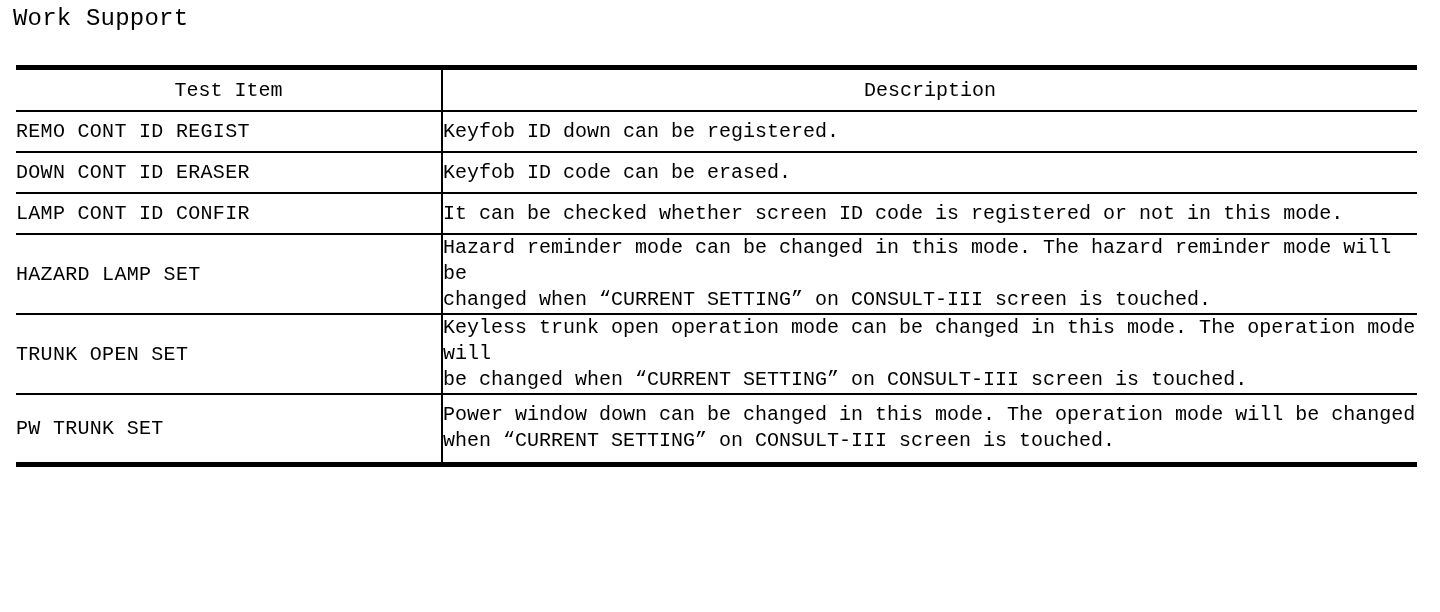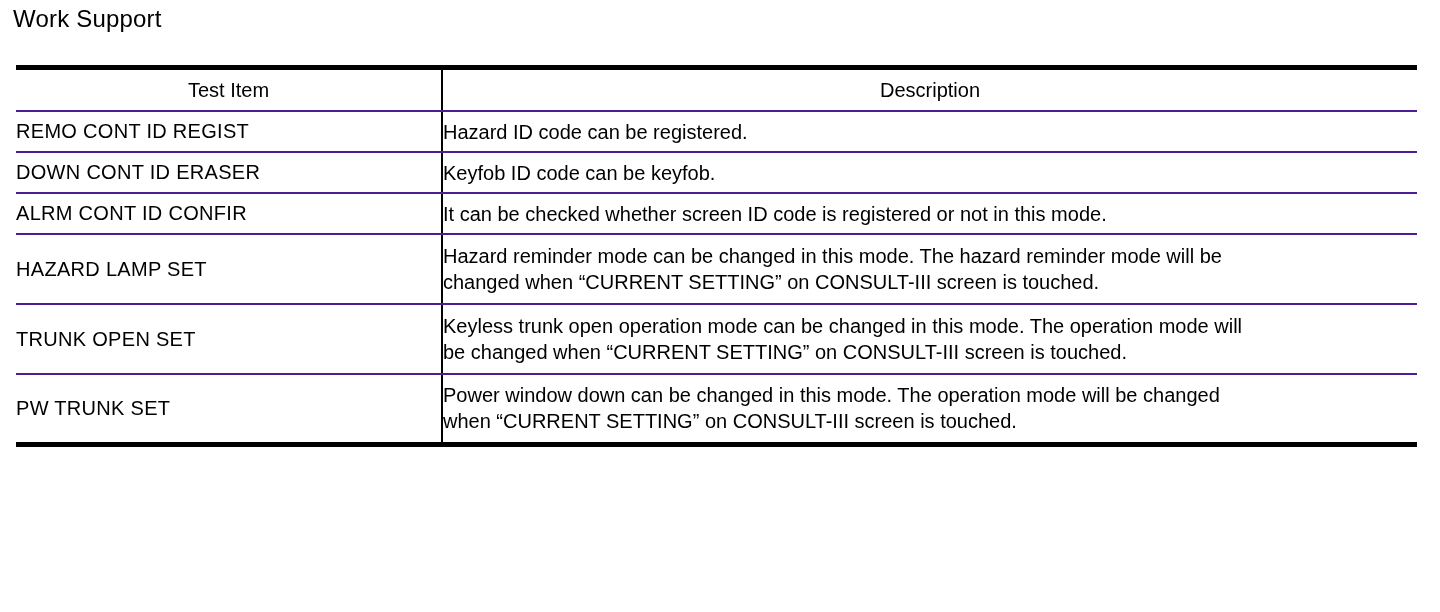--- a/index.html
+++ b/index.html
@@ -6,21 +6,21 @@
     margin: 0;
     padding: 0;
     background: #ffffff;
   }
   #screen {
     position: relative;
     width: 1440px;
     height: 612px;
     background: #ffffff;
     color: #000000;
-    font-family: Liberation Sans, sans-serif;
+    font-family: Liberation Mono, monospace;
     overflow: hidden;
   }
   .page-title {
     position: absolute;
     top: 5px;
     left: 13px;
     font-size: 24px;
     font-weight: 400;
     letter-spacing: 0.2px;
     color: #000000;
@@ -34,21 +34,21 @@
     table-layout: fixed;
     border-top: 5px solid #000000;
     border-bottom: 5px solid #000000;
     font-size: 20px;
     color: #000000;
   }
   table.ws-table col.c-item { width: 426px; }
   table.ws-table col.c-desc { width: 975px; }
   table.ws-table th,
   table.ws-table td {
-    border-bottom: 2px solid #4c1d95;
+    border-bottom: 2px solid #000000;
     vertical-align: middle;
     font-weight: 400;
     padding: 0;
   }
   table.ws-table th.col-item,
   table.ws-table td.cell-item {
     border-right: 2px solid #000000;
   }
   table.ws-table th {
     height: 40px;
@@ -83,28 +83,28 @@
     </colgroup>
     <thead>
       <tr>
         <th class="col-item">Test Item</th>
         <th class="col-desc">Description</th>
       </tr>
     </thead>
     <tbody>
       <tr class="r-small">
         <td class="cell-item">REMO CONT ID REGIST</td>
-        <td class="cell-desc">Hazard ID code can be registered.</td>
+        <td class="cell-desc">Keyfob ID down can be registered.</td>
       </tr>
       <tr class="r-small">
         <td class="cell-item">DOWN CONT ID ERASER</td>
-        <td class="cell-desc">Keyfob ID code can be keyfob.</td>
+        <td class="cell-desc">Keyfob ID code can be erased.</td>
       </tr>
       <tr class="r-small">
-        <td class="cell-item">ALRM CONT ID CONFIR</td>
+        <td class="cell-item">LAMP CONT ID CONFIR</td>
         <td class="cell-desc">It can be checked whether screen ID code is registered or not in this mode.</td>
       </tr>
       <tr class="r-large">
         <td class="cell-item">HAZARD LAMP SET</td>
         <td class="cell-desc">Hazard reminder mode can be changed in this mode. The hazard reminder mode will be
 changed when “CURRENT SETTING” on CONSULT-III screen is touched.</td>
       </tr>
       <tr class="r-large">
         <td class="cell-item">TRUNK OPEN SET</td>
         <td class="cell-desc">Keyless trunk open operation mode can be changed in this mode. The operation mode will

